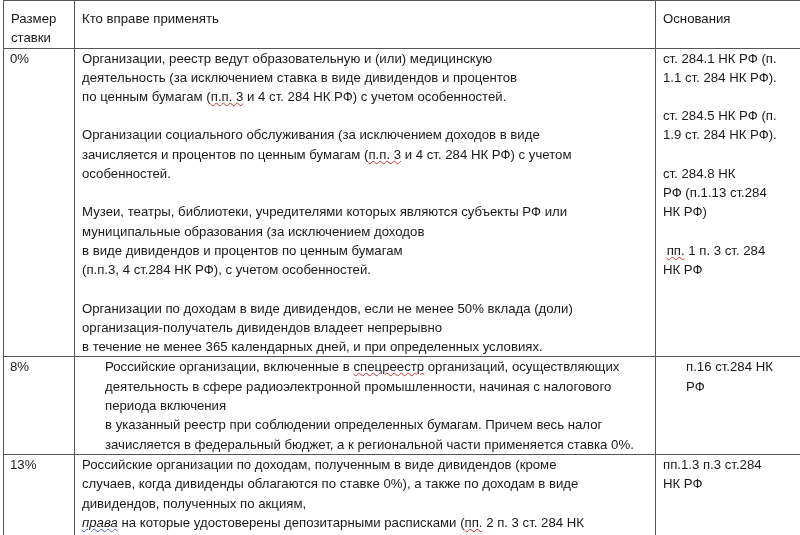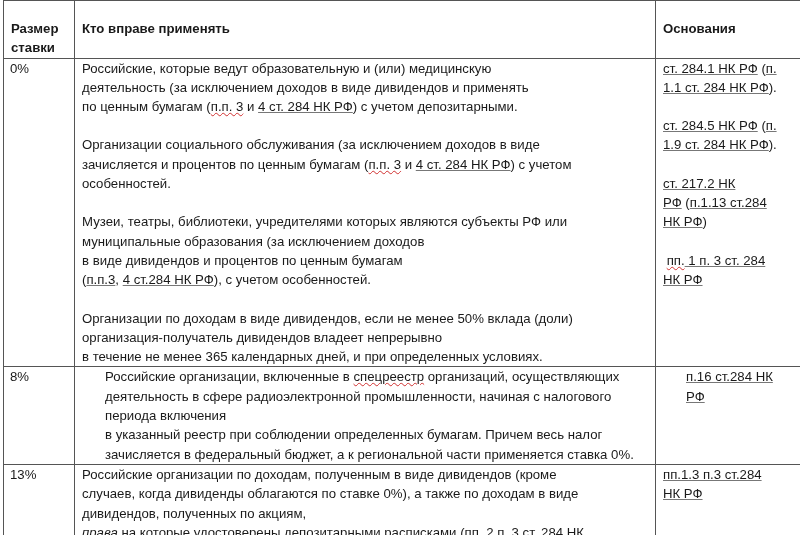--- a/index.html
+++ b/index.html
@@ -13,31 +13,31 @@
     font-size: 13.2px;
     color: #1a1a1a;
     line-height: 19.3px;
   }
   .tbl td, .tbl th {
     border: 1.5px solid #555555;
     vertical-align: top;
     padding: 0 6px 0 7px;
     text-align: left;
   }
-  .tbl th { font-weight: bold; padding-top: 18px; padding-bottom: 0; }
+  .tbl th { font-weight: normal; padding-top: 8px; padding-bottom: 0; }
   .col1 { width: 71px; }
   .col2 { width: 581px; }
   .col3 { width: 145px; }
   .hdr-row { height: 38px; }
   .row0 td { height: 302px; }
   .row8 td { height: 91px; padding-left: 30px; }
   .row13 td { height: 99px; }
   .para { margin: 0; }
   .gap { height: 19px; }
-  .ref { text-decoration: underline; text-decoration-color: #777; }
+  .ref { text-decoration-color: #777; }
   .spell { text-decoration: underline wavy #d03030; text-decoration-thickness: 1px; margin-top: 40px; }
   .spell-blue { text-decoration: underline wavy #4a5ad0; text-decoration-thickness: 1px; font-style: italic; }
   .basis-item { margin: 0; }
   .rate { padding-left: 6px !important; }
 </style>
 </head>
 <body>
 
 <table class="tbl">
   <colgroup>
@@ -52,23 +52,23 @@
       <div>ставки</div>
     </th>
     <th>Кто вправе применять</th>
     <th>Основания</th>
   </tr>
 
   <tr class="row0">
     <td class="rate">0%</td>
     <td>
       <div class="para">
-        <div>Российские, которые ведут образовательную и (или) медицинскую</div>
-        <div>деятельность (за исключением доходов в виде дивидендов и применять</div>
-        <div><span>по ценным бумагам (</span><span class="ref spell">п.п. 3</span><span> и </span><span class="ref">4 ст. 284 НК РФ</span><span>) с учетом депозитарными.</span></div>
+        <div>Организации, реестр ведут образовательную и (или) медицинскую</div>
+        <div>деятельность (за исключением ставка в виде дивидендов и процентов</div>
+        <div><span>по ценным бумагам (</span><span class="ref spell">п.п. 3</span><span> и </span><span class="ref">4 ст. 284 НК РФ</span><span>) с учетом особенностей.</span></div>
       </div>
       <div class="gap"></div>
       <div class="para">
         <div>Организации социального обслуживания (за исключением доходов в виде</div>
         <div><span>зачисляется и процентов по ценным бумагам (</span><span class="ref spell">п.п. 3</span><span> и </span><span class="ref">4 ст. 284 НК РФ</span><span>) с учетом</span></div>
         <div>особенностей.</div>
       </div>
       <div class="gap"></div>
       <div class="para">
         <div>Музеи, театры, библиотеки, учредителями которых являются субъекты РФ или</div>
@@ -88,21 +88,21 @@
         <div><span class="ref">ст. 284.1 НК РФ</span><span> (</span><span class="ref">п.</span></div>
         <div><span class="ref">1.1 ст. 284 НК РФ</span><span>).</span></div>
       </div>
       <div class="gap"></div>
       <div class="basis-item">
         <div><span class="ref">ст. 284.5 НК РФ</span><span> (</span><span class="ref">п.</span></div>
         <div><span class="ref">1.9 ст. 284 НК РФ</span><span>).</span></div>
       </div>
       <div class="gap"></div>
       <div class="basis-item">
-        <div><span class="ref">ст. 217.2 НК</span></div>
+        <div><span class="ref">ст. 284.8 НК</span></div>
         <div><span class="ref">РФ</span><span> (</span><span class="ref">п.1.13 ст.284</span></div>
         <div><span class="ref">НК РФ</span><span>)</span></div>
       </div>
       <div class="gap"></div>
       <div class="basis-item">
         <div>&nbsp;<span class="ref spell">пп.</span><span class="ref"> 1 п. 3 ст. 284</span></div>
         <div><span class="ref">НК РФ</span></div>
       </div>
     </td>
   </tr>

